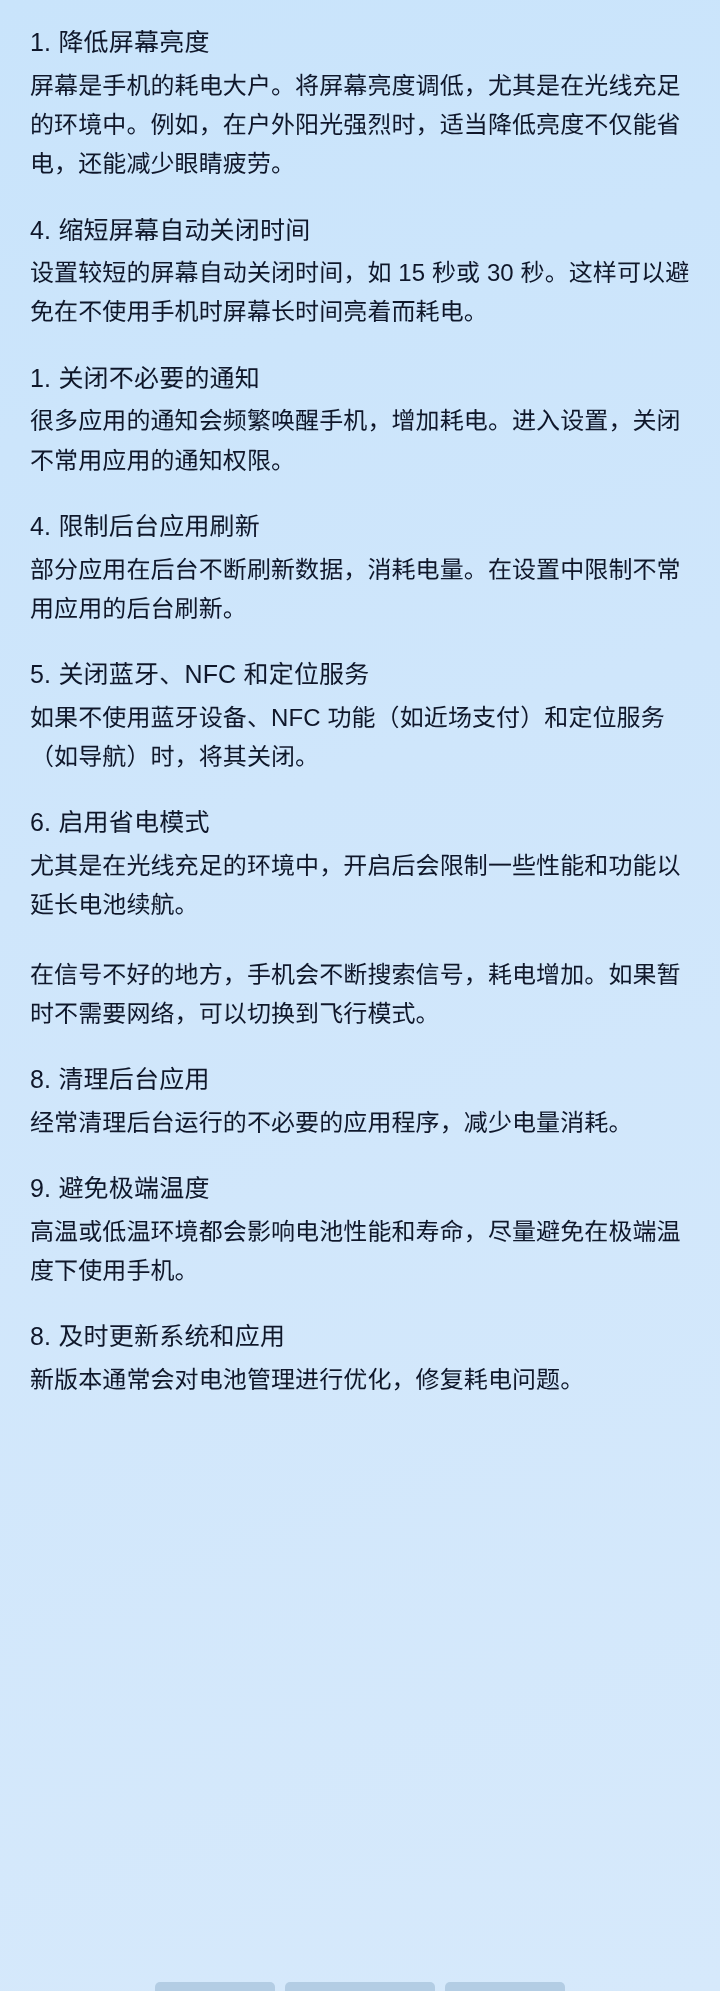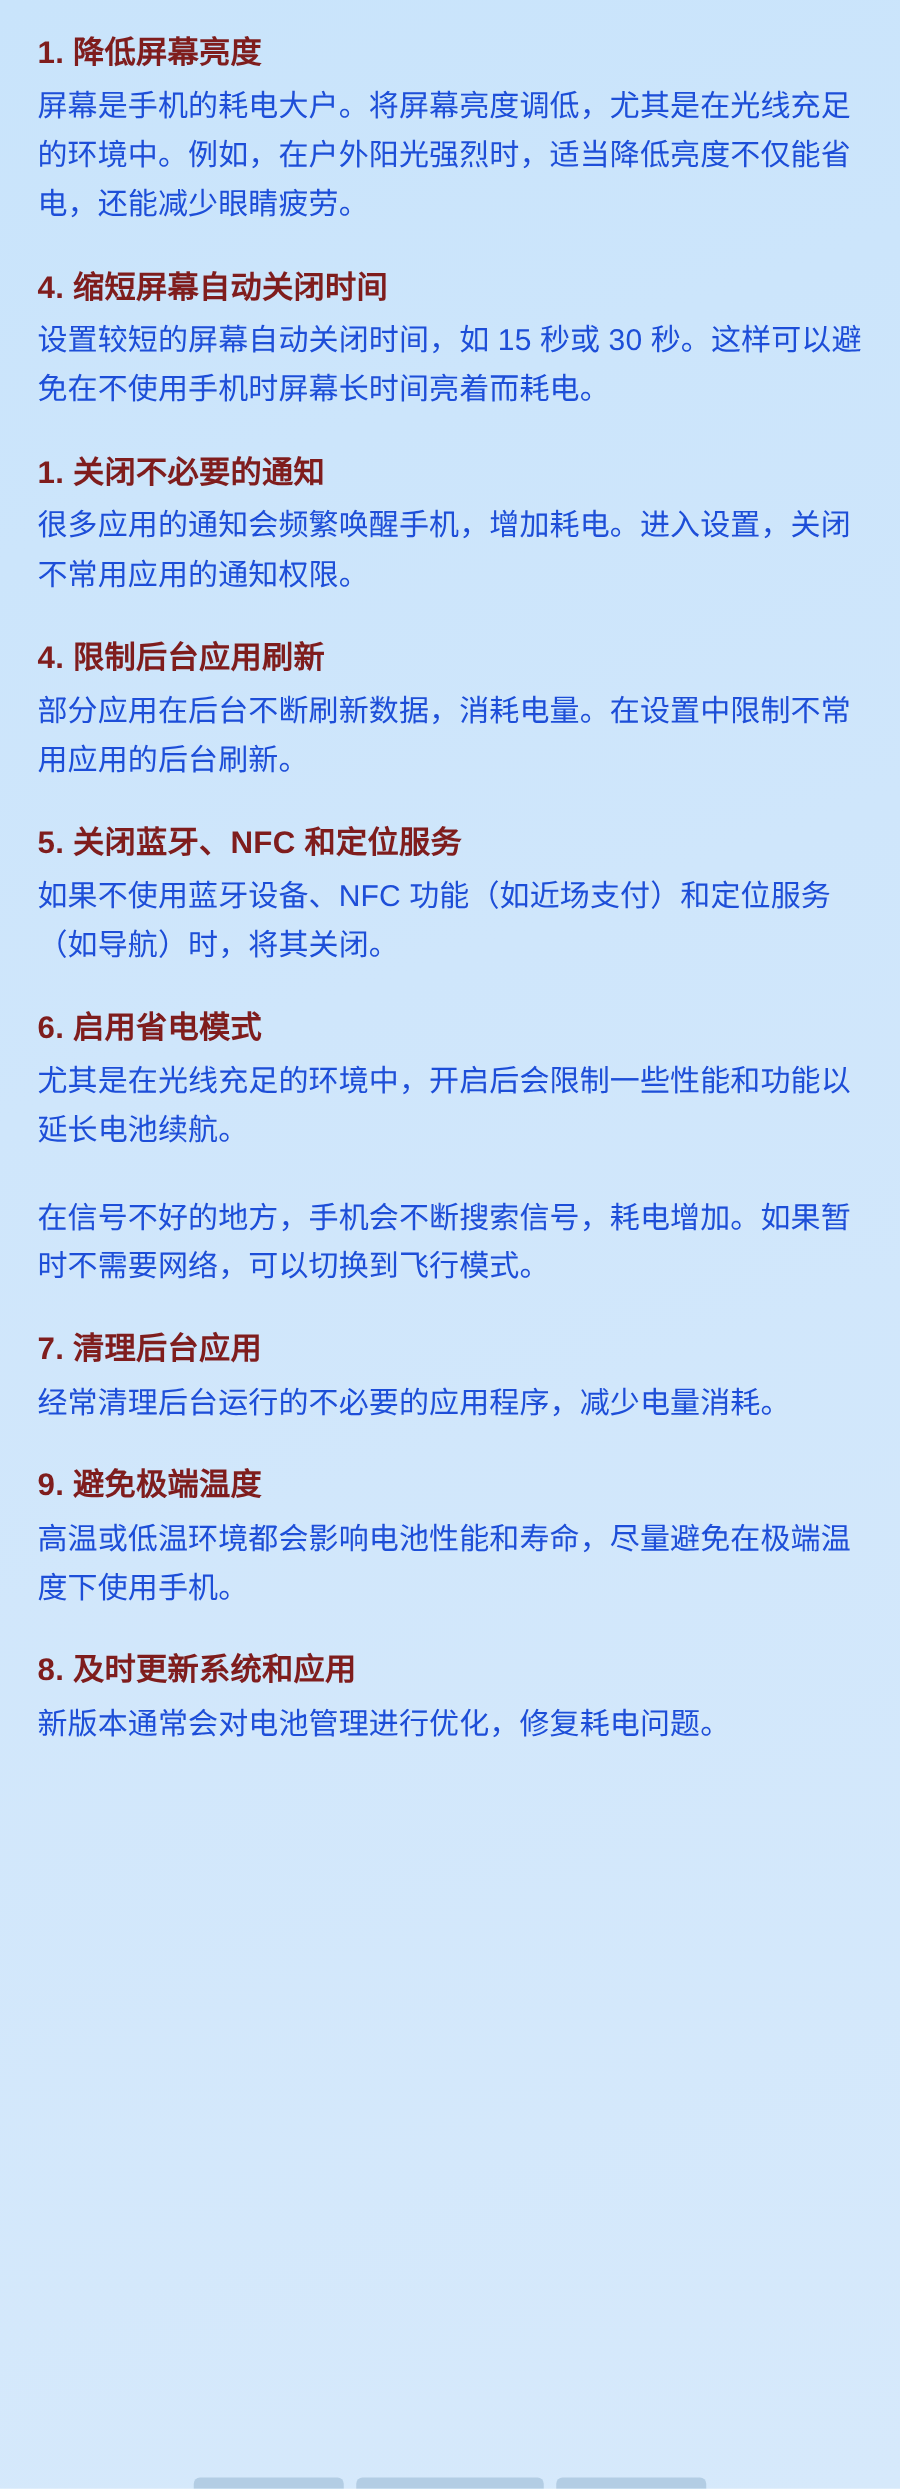--- a/index.html
+++ b/index.html
@@ -22,31 +22,31 @@
     position: relative;
   }
   .section {
     margin-bottom: 30px;
   }
   .section:last-of-type {
     margin-bottom: 0;
   }
   .sec-title {
     font-size: 25px;
-    font-weight: 700;
+    font-weight: 400;
     line-height: 1.34;
     letter-spacing: 0.2px;
-    color: #7f1d1d;
+    color: #0f172a;
     margin: 0 0 6px 0;
   }
   .sec-body {
     font-size: 24px;
     line-height: 1.64;
     letter-spacing: 0.1px;
-    color: #1d4ed8;
+    color: #0f172a;
     margin: 0;
     max-width: 660px;
   }
   .bottom-bar {
     position: absolute;
     left: 0;
     right: 0;
     bottom: 0;
     height: 22px;
     display: flex;
@@ -97,21 +97,21 @@
   <div class="section">
     <h2 class="sec-title">6. 启用省电模式</h2>
     <p class="sec-body">尤其是在光线充足的环境中，开启后会限制一些性能和功能以延长电池续航。</p>
   </div>
 
   <div class="section">
     <p class="sec-body">在信号不好的地方，手机会不断搜索信号，耗电增加。如果暂时不需要网络，可以切换到飞行模式。</p>
   </div>
 
   <div class="section">
-    <h2 class="sec-title">7. 清理后台应用</h2>
+    <h2 class="sec-title">8. 清理后台应用</h2>
     <p class="sec-body">经常清理后台运行的不必要的应用程序，减少电量消耗。</p>
   </div>
 
   <div class="section">
     <h2 class="sec-title">9. 避免极端温度</h2>
     <p class="sec-body">高温或低温环境都会影响电池性能和寿命，尽量避免在极端温度下使用手机。</p>
   </div>
 
   <div class="section">
     <h2 class="sec-title">8. 及时更新系统和应用</h2>

